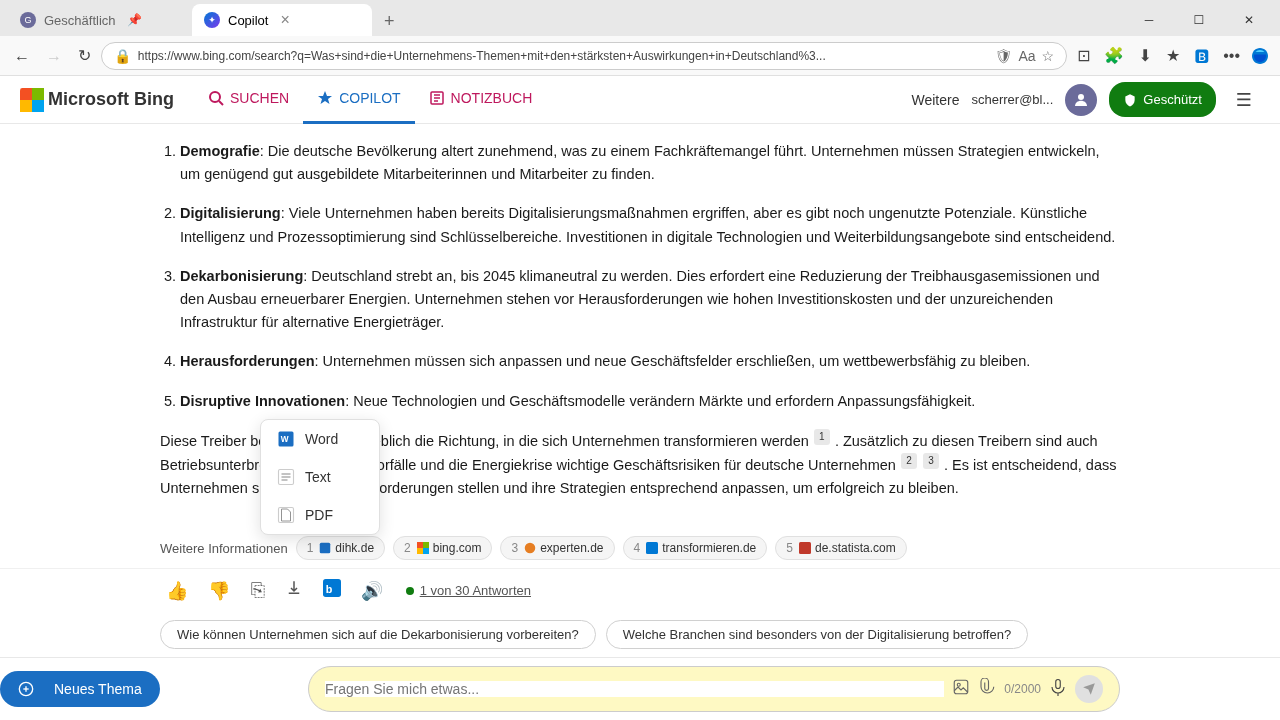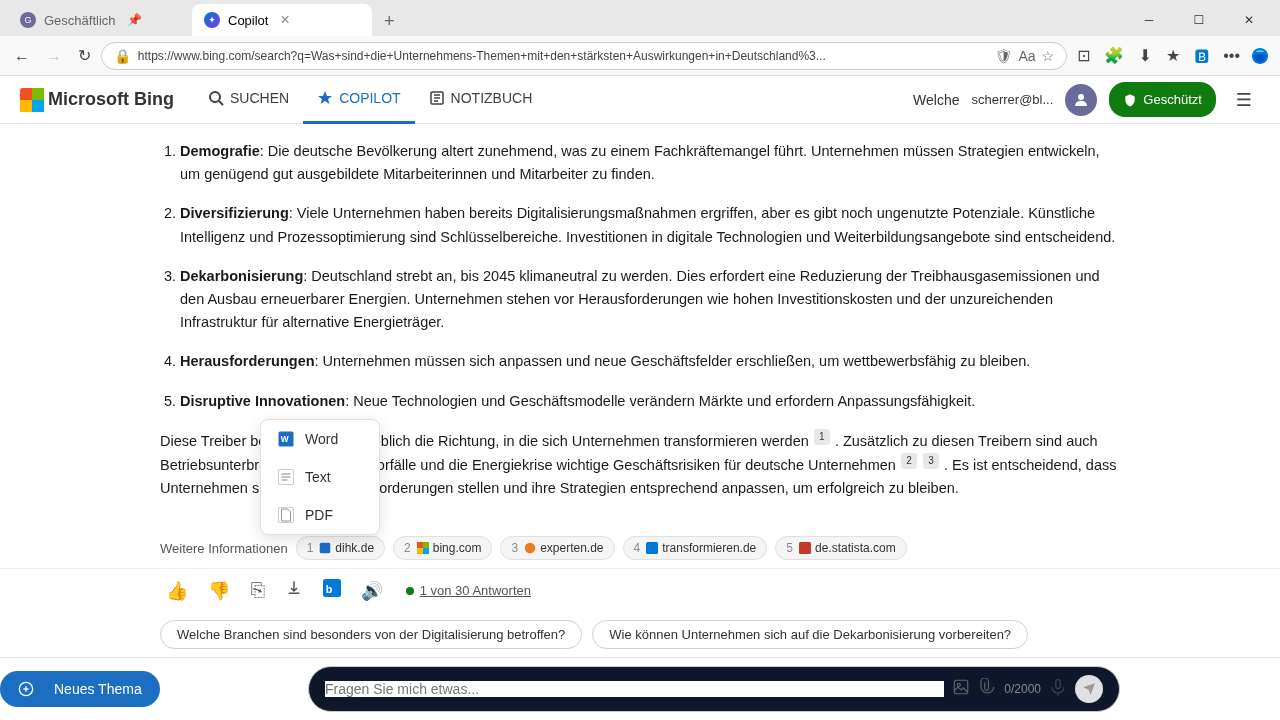--- a/index.html
+++ b/index.html
@@ -13,21 +13,21 @@
     .toolbar { display: flex; align-items: center; height: 40px; background: #f9f9f9; border-bottom: 1px solid #e0e0e0; padding: 0 8px; gap: 4px; }
     .toolbar-btn { background: none; border: none; cursor: pointer; padding: 4px 6px; border-radius: 4px; color: #444; font-size: 16px; display: flex; align-items: center; }
     .address-bar { flex: 1; height: 28px; background: #fff; border: 1px solid #ccc; border-radius: 20px; padding: 0 12px; font-size: 12px; color: #333; display: flex; align-items: center; gap: 6px; }
     .address-text { flex: 1; overflow: hidden; white-space: nowrap; text-overflow: ellipsis; font-size: 12px; color: #444; }
     .toolbar-icons { display: flex; align-items: center; gap: 2px; }
 
     
     .bing-nav { display: flex; align-items: center; height: 48px; border-bottom: 1px solid #e8e8e8; padding: 0 20px; gap: 0; }
     .bing-logo { display: flex; align-items: center; margin-right: 20px; }
     .bing-logo span:last-child { color: #008272; }
-    .nav-item { display: flex; align-items: center; gap: 6px; padding: 0 14px; height: 48px; font-size: 14px; font-weight: 500; color: #404040; cursor: pointer; border-bottom: 3px solid transparent; }
+    .nav-item { display: flex; align-items: center; gap: 6px; padding: 0 14px; height: 48px; font-size: 14px; font-weight: 500; color: #be185d; cursor: pointer; border-bottom: 3px solid transparent; }
     .nav-item.active { color: #1b6ec2; border-bottom: 3px solid #1b6ec2; }
     .nav-item svg { width: 16px; height: 16px; }
     .nav-right { margin-left: auto; display: flex; align-items: center; gap: 12px; }
     .nav-lang { font-size: 14px; color: #333; }
     .nav-user { display: flex; align-items: center; gap: 8px; font-size: 13px; color: #333; }
     .avatar { width: 32px; height: 32px; border-radius: 50%; background: #6b6b9a; display: flex; align-items: center; justify-content: center; color: white; font-size: 14px; }
     .protected-btn { background: #107c10; color: white; border: none; border-radius: 16px; padding: 10px 14px; font-size: 13px; cursor: pointer; display: flex; align-items: center; gap: 6px; font-weight: 500; }
     .hamburger { background: none; border: none; font-size: 18px; cursor: pointer; color: #444; padding: 4px 8px; }
 
     
@@ -50,21 +50,21 @@
     .answer-count { display: flex; align-items: center; gap: 6px; margin-left: 8px; }
     .count-dot { width: 8px; height: 8px; background: #107c10; border-radius: 50%; }
     .count-text { font-size: 13px; color: #555; text-decoration: underline; }
 
     
     .suggestions-row { display: flex; gap: 10px; padding: 8px 160px; flex-wrap: wrap; }
     .suggestion-chip { border: 1px solid #d0d0d0; border-radius: 20px; padding: 6px 16px; font-size: 13px; color: #333; cursor: pointer; background: #fff; }
 
     
     .input-area { border-top: 1px solid #e8e8e8; padding: 8px 160px; background: #fff; position: relative; }
-    .input-box { display: flex; align-items: center; border: 1px solid #ccc; border-radius: 24px; padding: 8px 16px; gap: 8px; background: #0f172a; }
+    .input-box { display: flex; align-items: center; border: 1px solid #ccc; border-radius: 24px; padding: 8px 16px; gap: 8px; background: #fef9c3; }
     .input-field { flex: 1; border: none; outline: none; font-size: 14px; color: #666; }
     .input-icons { display: flex; align-items: center; gap: 8px; }
     .char-count { font-size: 12px; color: #888; text-align: right; }
     .input-action-btn { background: none; border: none; cursor: pointer; color: #555; font-size: 16px; }
     .send-btn { background: #e0e0e0; border: none; border-radius: 50%; width: 28px; height: 28px; display: flex; align-items: center; justify-content: center; cursor: pointer; color: #888; }
     .new-theme-btn { display: flex; align-items: center; gap: 20px; background: #1b6ec2; color: white; border: none; border-radius: 20px; padding: 10px 18px; font-size: 14px; cursor: pointer; position: absolute; left: 160px; top: 50%; transform: translateY(-50%); }
 
     
     .dropdown-menu { position: absolute; background: #fff; border: 1px solid #e0e0e0; border-radius: 8px; box-shadow: 0 4px 16px rgba(0,0,0,0.12); z-index: 100; min-width: 120px; overflow: hidden; left: 260px; bottom: 185px; }
     .dropdown-item { display: flex; align-items: center; gap: 10px; padding: 10px 16px; cursor: pointer; font-size: 14px; color: #333; }
@@ -160,21 +160,21 @@
   <div class="nav-item">
     <svg viewBox="0 0 16 16" fill="currentColor">
         <rect x="2" y="2" width="12" height="12" rx="1" fill="none" stroke="currentColor" stroke-width="1.5"></rect>
         <line x1="5" y1="5" x2="11" y2="5" stroke="currentColor" stroke-width="1.5"></line>
         <line x1="5" y1="8" x2="11" y2="8" stroke="currentColor" stroke-width="1.5"></line>
         <line x1="5" y1="11" x2="9" y2="11" stroke="currentColor" stroke-width="1.5"></line>
       </svg>
     <span>NOTIZBUCH</span>
   </div>
   <div class="nav-right">
-    <span class="nav-lang">Welche</span>
+    <span class="nav-lang">Weitere</span>
     <span class="nav-user">scherrer@bl...</span>
     <div class="avatar">
       <svg width="18" height="18" viewBox="0 0 24 24" fill="white">
           <circle cx="12" cy="8" r="4"></circle>
           <path d="M4 20c0-4 3.6-7 8-7s8 3 8 7"></path>
         </svg>
     </div>
     <button class="protected-btn">
       <svg width="14" height="14" viewBox="0 0 24 24" fill="white">
           <path d="M12 2L4 6v6c0 5 3.5 9.7 8 11 4.5-1.3 8-6 8-11V6L12 2z"></path>
@@ -185,21 +185,21 @@
   </div>
 </div>
 
 <div class="main-content">
   <div class="content-area">
     <ol style="font-size:14.5px;">
       <li>
         <strong>Demografie</strong><span>: Die deutsche Bevölkerung altert zunehmend, was zu einem Fachkräftemangel führt. Unternehmen müssen Strategien entwickeln, um genügend gut ausgebildete Mitarbeiterinnen und Mitarbeiter zu finden.</span>
       </li>
       <li>
-        <strong>Diversifizierung</strong><span>: Viele Unternehmen haben bereits Digitalisierungsmaßnahmen ergriffen, aber es gibt noch ungenutzte Potenziale. Künstliche Intelligenz und Prozessoptimierung sind Schlüsselbereiche. Investitionen in digitale Technologien und Weiterbildungsangebote sind entscheidend.</span>
+        <strong>Digitalisierung</strong><span>: Viele Unternehmen haben bereits Digitalisierungsmaßnahmen ergriffen, aber es gibt noch ungenutzte Potenziale. Künstliche Intelligenz und Prozessoptimierung sind Schlüsselbereiche. Investitionen in digitale Technologien und Weiterbildungsangebote sind entscheidend.</span>
       </li>
       <li>
         <strong>Dekarbonisierung</strong><span>: Deutschland strebt an, bis 2045 klimaneutral zu werden. Dies erfordert eine Reduzierung der Treibhausgasemissionen und den Ausbau erneuerbarer Energien. Unternehmen stehen vor Herausforderungen wie hohen Investitionskosten und der unzureichenden Infrastruktur für alternative Energieträger.</span>
       </li>
       <li>
         <strong>Herausforderungen</strong><span>: Unternehmen müssen sich anpassen und neue Geschäftsfelder erschließen, um wettbewerbsfähig zu bleiben.</span>
       </li>
       <li>
         <strong>Disruptive Innovationen</strong><span>: Neue Technologien und Geschäftsmodelle verändern Märkte und erfordern Anpassungsfähigkeit.</span>
       </li>
@@ -272,22 +272,22 @@
         </svg>
     </button>
     <button class="action-btn" title="Read aloud">🔊</button>
     <div class="answer-count">
       <div class="count-dot"></div>
       <span class="count-text">1 von 30 Antworten</span>
     </div>
   </div>
 
   <div class="suggestions-row">
+    <div class="suggestion-chip">Wie können Unternehmen sich auf die Dekarbonisierung vorbereiten?</div>
     <div class="suggestion-chip">Welche Branchen sind besonders von der Digitalisierung betroffen?</div>
-    <div class="suggestion-chip">Wie können Unternehmen sich auf die Dekarbonisierung vorbereiten?</div>
   </div>
 
   <div class="input-area" style="position:relative;">
     <div style="display:flex;align-items:center;gap:8px;">
 
       <div style="width:140px;flex-shrink:0;"></div>
       <div class="input-box" style="flex:1;">
         <input class="input-field" type="text" placeholder="Fragen Sie mich etwas..." style="">
         <div class="input-icons">
           <button class="input-action-btn">

